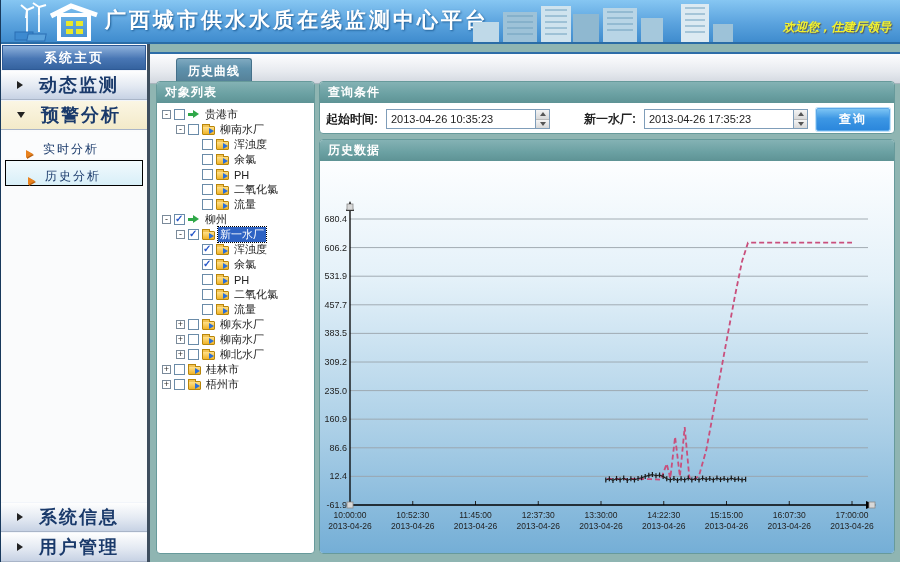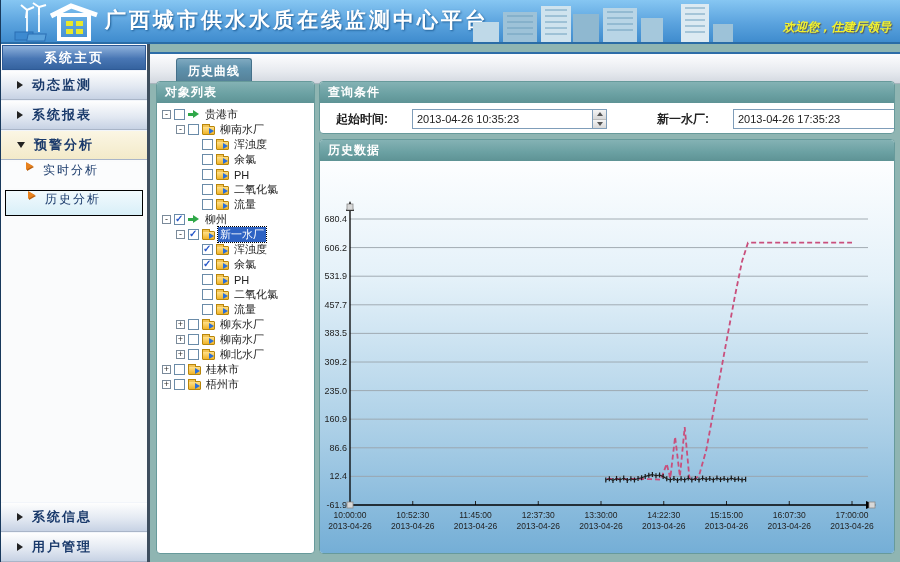--- a/index.html
+++ b/index.html
@@ -18,28 +18,28 @@
   .skyline{position:absolute;right:128px;bottom:0;}
   .welcome{position:absolute;right:10px;bottom:6px;color:#F2F22E;font-size:12px;
            font-style:italic;font-weight:bold;text-shadow:1px 1px 1px #555;white-space:nowrap;}
 
   
   .sidebar{position:absolute;left:0;top:44px;width:146px;height:518px;background:#FAFBFC;}
   .side-divider{position:absolute;left:146px;top:44px;width:3px;height:518px;background:#3E4E5E;}
   .home-bar{height:25px;margin:1px 1px 0 1px;background:linear-gradient(180deg,#8FB2DC 0%,#4876B4 55%,#35639F 100%);
             color:#fff;font-size:13px;font-weight:bold;display:flex;align-items:center;justify-content:center;
             letter-spacing:2px;border:1px solid #2E5A96;box-sizing:border-box;}
-  .side-item{height:28px;display:flex;align-items:center;gap:9px;padding-left:16px;
+  .side-item{height:28px;display:flex;align-items:center;gap:16px;padding-left:16px;
              background:linear-gradient(180deg,#FEFEFE 0%,#E3E9F2 55%,#C7D2E4 100%);
              border-bottom:1px solid #A9B5C8;border-top:1px solid #F2F5FA;
-             color:#1A3A6B;font-size:13px;font-weight:bold;letter-spacing:2px;cursor:pointer;}
+             color:#1A3A6B;font-size:18px;font-weight:bold;letter-spacing:2px;cursor:pointer;}
   .side-item.expanded{background:linear-gradient(180deg,#FBF6E4 0%,#F3EAC9 100%);}
   .tri-r{width:0;height:0;border-left:6px solid #222;border-top:4px solid transparent;border-bottom:4px solid transparent;}
   .tri-d{width:0;height:0;border-top:6px solid #222;border-left:4px solid transparent;border-right:4px solid transparent;}
-  .sub-item{height:26px;display:flex;align-items:flex-start;gap:10px;padding-left:22px;margin:2px 3px;
+  .sub-item{height:26px;display:flex;align-items:flex-end;gap:10px;padding-left:22px;margin:2px 3px;
             color:#1A3A6B;font-size:12px;letter-spacing:2px;cursor:pointer;background:#FBFCFD;}
   .sub-item.selected{background:linear-gradient(180deg,#F2FAFD 0%,#D8EFF8 100%);
             border:1px solid #000;box-sizing:border-box;margin:2px 4px;}
   .oarr{width:0;height:0;border-left:7px solid #E8821E;border-top:4px solid transparent;
         border-bottom:4px solid transparent;filter:drop-shadow(1px 1px 0 #B86010);}
   .side-bottom{position:absolute;bottom:0;left:0;width:146px;}
 
   
   .content{position:absolute;left:149px;top:44px;width:751px;height:518px;background:#8FB5B2;}
   .tabbar{position:absolute;top:8px;left:0;width:751px;height:32px;
@@ -76,24 +76,24 @@
   .folder{position:relative;width:13px;height:9px;background:linear-gradient(180deg,#FFE08A,#F0B429);
           border:1px solid #B8860B;border-radius:1px;flex:0 0 auto;margin-top:2px;box-sizing:border-box;}
   .folder::before{content:"";position:absolute;top:-3px;left:-1px;width:6px;height:2px;background:#F3C454;
           border:1px solid #B8860B;border-bottom:none;}
   .folder .fa{position:absolute;right:0px;bottom:0px;width:0;height:0;border-top:3px solid transparent;
           border-bottom:3px solid transparent;border-left:5px solid #2B6FD8;}
   .tlabel{padding:0 2px;cursor:pointer;}
   .tlabel.sel{background:#2E63C4;color:#fff;outline:1px dotted #000;}
 
   
-  .query-body{height:32px;display:flex;align-items:center;padding-left:16px;gap:24px;}
+  .query-body{height:32px;display:flex;align-items:center;padding-left:6px;gap:8px;}
   .qlabel{font-size:12px;color:#222;font-weight:bold;flex:0 0 auto;}
   .tfield{display:flex;align-items:center;flex:0 0 auto;}
-  .tinput{width:181px;height:20px;border:1px solid #7F9DB9;font-size:11px;padding:0 4px;
+  .tinput{width:150px;height:20px;border:1px solid #7F9DB9;font-size:11px;padding:0 4px;
           font-family:"Liberation Sans",sans-serif;color:#222;box-sizing:border-box;}
   .spin{width:14px;height:20px;border:1px solid #7F9DB9;border-left:none;box-sizing:border-box;
         display:flex;flex-direction:column;}
   .spin span{flex:1;background:linear-gradient(180deg,#F4F4F4,#D8D8D8);display:flex;align-items:center;
         justify-content:center;cursor:pointer;border-bottom:1px solid #BBB;}
   .spin span:last-child{border-bottom:none;}
   .up-t{width:0;height:0;border-bottom:4px solid #555;border-left:3px solid transparent;border-right:3px solid transparent;}
   .dn-t{width:0;height:0;border-top:4px solid #555;border-left:3px solid transparent;border-right:3px solid transparent;}
   .btns{margin-left:auto;display:flex;gap:24px;padding-right:18px;}
   .blue-btn{width:74px;height:23px;background:linear-gradient(180deg,#7CC4F4 0%,#3D97E4 45%,#2B87DC 100%);
@@ -160,24 +160,20 @@
       </g>
     </svg>
     <div class="welcome">欢迎您，住建厅领导</div>
   </div>
 
   <div class="sidebar">
     <div class="home-bar">系统主页</div>
     <div class="side-item">
       <span class="tri-r"></span>
       <span>动态监测</span>
-    </div>
-    <div class="side-item">
-      <span class="tri-r"></span>
-      <span>系统报表</span>
     </div>
     <div class="side-item expanded">
       <span class="tri-d"></span>
       <span>预警分析</span>
     </div>
     <div class="sub-item">
       <span class="oarr"></span>
       <span>实时分析</span>
     </div>
     <div class="sub-item selected">

